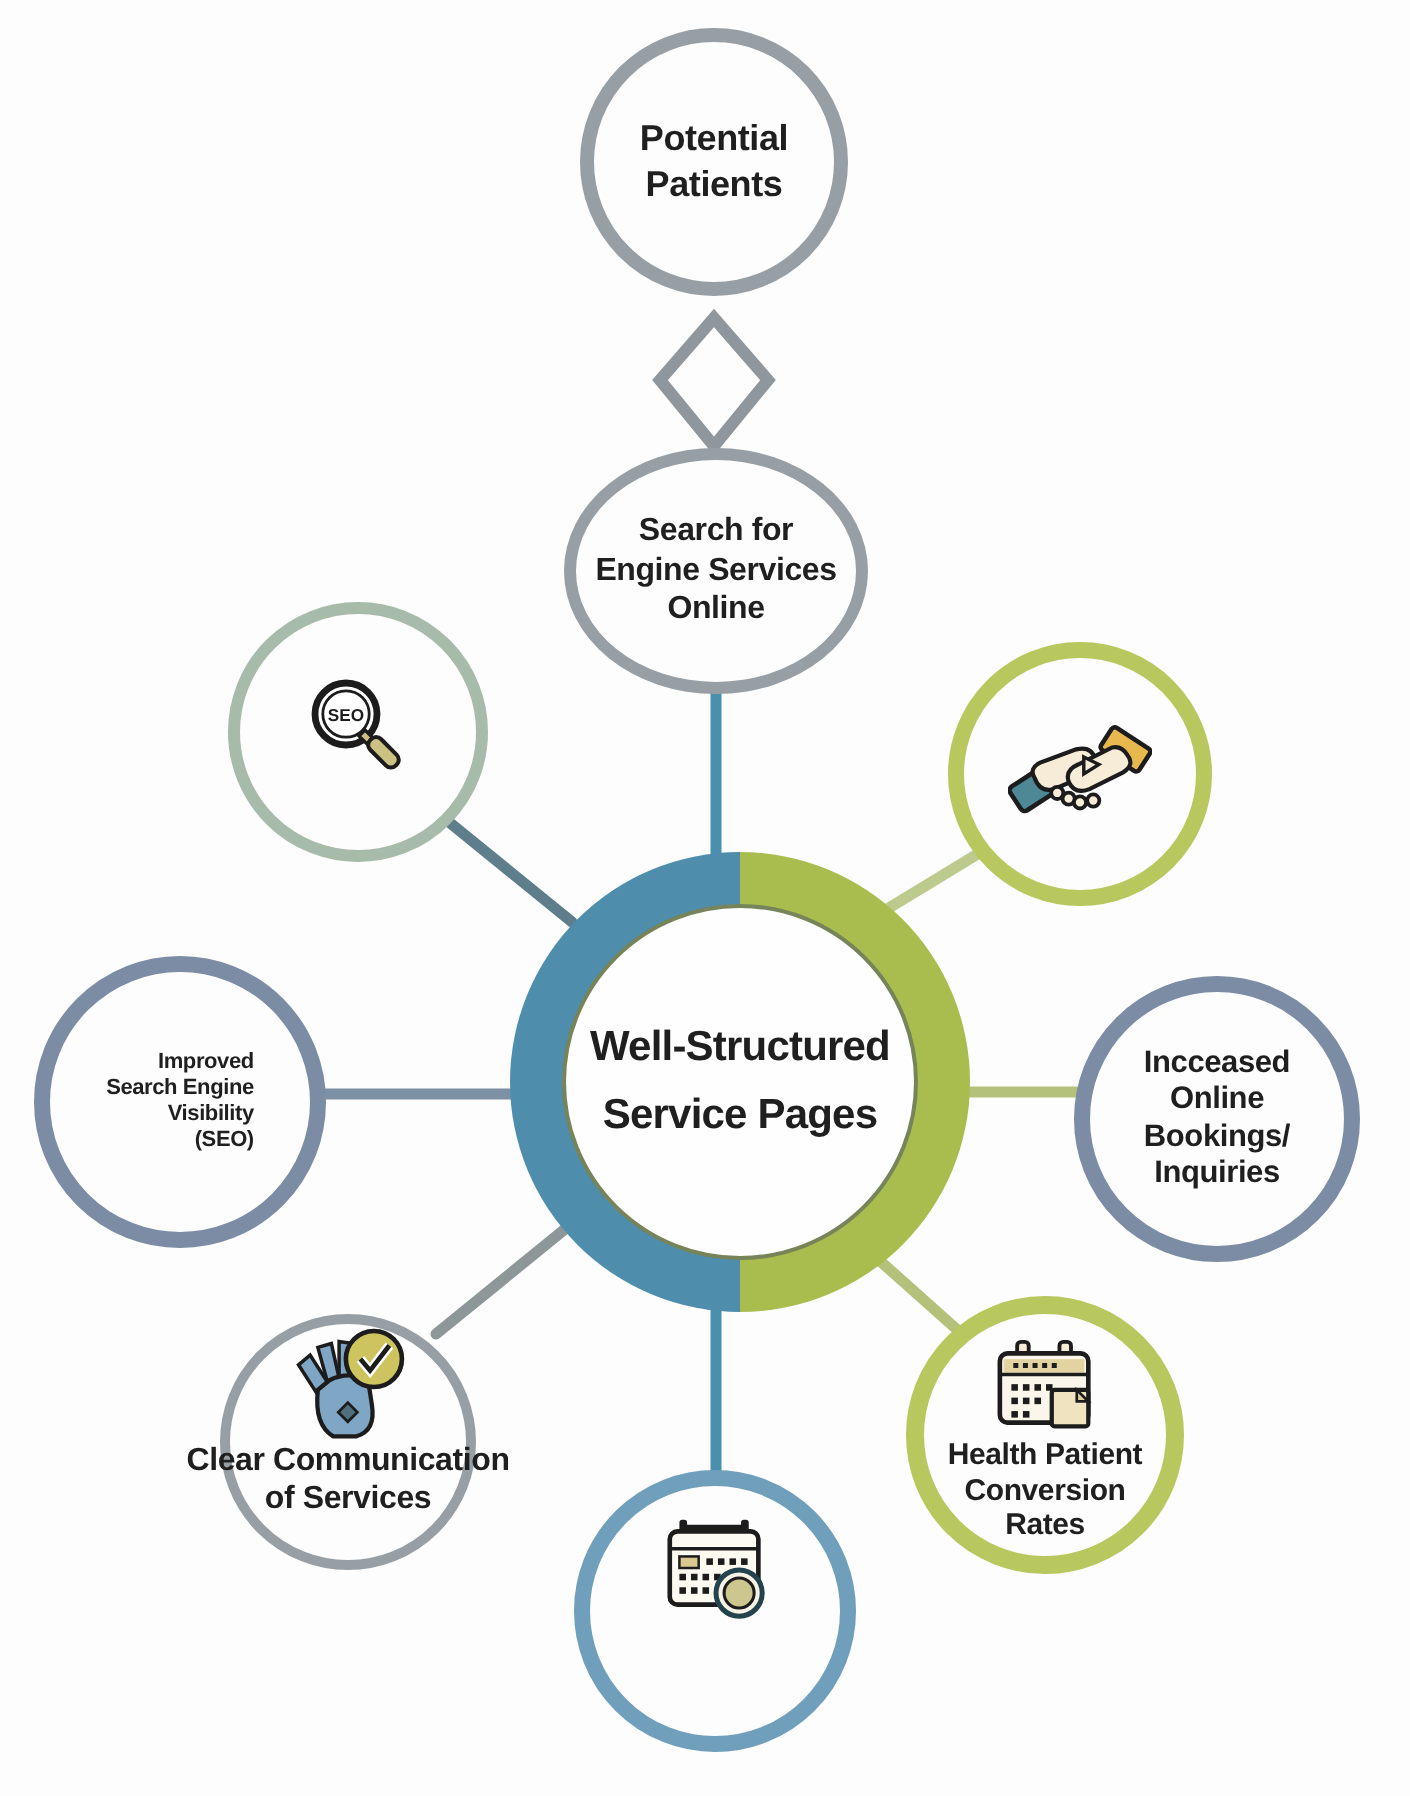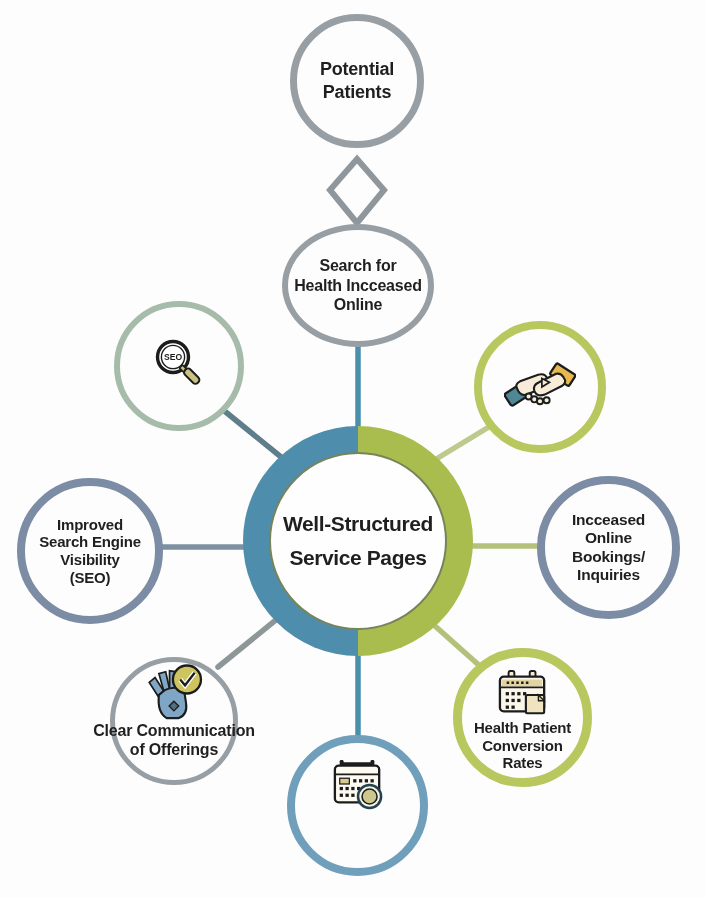--- a/index.html
+++ b/index.html
@@ -31,33 +31,33 @@
   .abs{position:absolute;}
 
   
   .potential{left:290px;top:14px;width:134px;height:134px;border:7px solid var(--grayRing);}
   .potential .label{font-size:18px;line-height:1.3;}
   .search{left:282px;top:224px;width:152px;height:123px;border:6px solid var(--grayRing);}
   .search .label{font-size:16px;line-height:1.22;}
   .seo{left:114px;top:301px;width:130px;height:130px;border:6px solid var(--sageRing);justify-content:center;}
   .handshake{left:474px;top:321px;width:132px;height:132px;border:8px solid var(--oliveRing);}
   .improved{left:17px;top:478px;width:146px;height:146px;border:8px solid var(--slateRing);}
-  .improved .label{font-size:15px;}
-  .increased{left:537px;top:476px;width:143px;height:143px;border:8px solid var(--slateRing);}
+  .improved .label{font-size:11px;text-align:right;}
+  .increased{left:537px;top:488px;width:143px;height:143px;border:8px solid var(--slateRing);}
   .increased .label{font-size:15.5px;}
   .clear{left:110px;top:657px;width:128px;height:128px;border:5px solid var(--grayRing);}
   .clear .label{font-size:16px;top:60px;left:50%;transform:translateX(-50%);width:186px;}
   .higher{left:453px;top:648px;width:139px;height:139px;border:9px solid var(--oliveRing);}
   .higher .label{font-size:15px;top:62px;left:50%;transform:translateX(-50%);width:130px;}
   .trust{left:287px;top:735px;width:141px;height:141px;border:8px solid var(--steelRing);}
   .trust .label{font-size:15px;top:72px;left:50%;transform:translateX(-50%);width:142px;}
 
   
   .hub{
-    position:absolute;z-index:1;left:243px;top:426px;width:230px;height:230px;
+    position:absolute;z-index:1;left:255px;top:426px;width:230px;height:230px;
     border-radius:50%;
     background:linear-gradient(90deg,var(--hubBlue) 0 50%,var(--hubGreen) 50% 100%);
   }
   .hub-inner{
     position:absolute;inset:26px;border-radius:50%;background:#fefefe;
     border:2px solid var(--hubEdge);box-sizing:border-box;
     display:flex;align-items:center;justify-content:center;
   }
   .hub-inner .label{font-size:21px;line-height:1.62;letter-spacing:-0.4px;}
 
@@ -80,21 +80,21 @@
     <polygon class="diamond" points="357,159 384,190 357,223 330,190"></polygon>
   </svg>
 
   <div class="node potential">
     <div class="label">Potential
 Patients</div>
   </div>
 
   <div class="node search">
     <div class="label">Search for
-Health Incceased
+Engine Services
 Online</div>
   </div>
 
   <div class="node seo">
     <svg class="icon" width="60" height="62" viewBox="0 0 60 62">
       <circle cx="24" cy="22" r="15.5" fill="#ffffff" stroke="var(--iconInk)" stroke-width="3.4"></circle>
       <circle cx="24" cy="22" r="11.6" fill="#ffffff" stroke="var(--iconInk)" stroke-width="1.4"></circle>
       <text x="24" y="25.3" text-anchor="middle" font-size="8.6" font-weight="bold" fill="var(--iconInk)">SEO</text>
       <polygon points="33.5,30 38,34.5 35,37.5 30.5,33" fill="var(--iconTan)" stroke="var(--iconInk)" stroke-width="1.6"></polygon>
       <g transform="rotate(45 38 36)">
@@ -140,21 +140,21 @@
       <polygon points="11,35 2,21 8,16 17,30" fill="var(--iconHandBlue)" stroke="var(--iconInk)" stroke-width="1.8"></polygon>
       <polygon points="17,30 12,12 19,10 23,28" fill="var(--iconHandBlue)" stroke="var(--iconInk)" stroke-width="1.8"></polygon>
       <polygon points="23,28 23,9 30,10 29,28" fill="var(--iconHandBlue)" stroke="var(--iconInk)" stroke-width="1.8"></polygon>
       <path d="M12 34 Q10 52 20 58 L32 58 Q42 55 40 42 L38 29 Q28 24 18 29 Z" fill="var(--iconHandBlue)" stroke="var(--iconInk)" stroke-width="2.2"></path>
       <rect x="24" y="42" width="7" height="7" transform="rotate(45 27.5 45.5)" fill="#51707f" stroke="var(--iconInk)" stroke-width="1.4"></rect>
       <circle cx="41" cy="18" r="14.5" fill="var(--iconOlive)" stroke="var(--iconInk)" stroke-width="2.4"></circle>
       <path d="M34 18 L39 24 L49 11" fill="none" stroke="#ffffff" stroke-width="5"></path>
       <path d="M34 18 L39 24 L49 11" fill="none" stroke="var(--iconInk)" stroke-width="2.4"></path>
     </svg>
     <div class="label abs">Clear Communication
-of Offerings</div>
+of Services</div>
   </div>
 
   <div class="node higher">
     <svg class="icon abs" style="top:12px;left:50%;transform:translateX(-50%);" width="54" height="50" viewBox="0 0 56 52">
       <rect x="13" y="2" width="6" height="10" rx="2" fill="var(--iconCream)" stroke="var(--iconInk)" stroke-width="2"></rect>
       <rect x="35" y="2" width="6" height="10" rx="2" fill="var(--iconCream)" stroke="var(--iconInk)" stroke-width="2"></rect>
       <rect x="4" y="8" width="46" height="36" rx="4" fill="#fbf6ea" stroke="var(--iconInk)" stroke-width="2.4"></rect>
       <rect x="6" y="11" width="42" height="7" fill="var(--iconTanBand)"></rect>
       <line x1="4" y1="19" x2="50" y2="19" stroke="var(--iconInk)" stroke-width="1.8"></line>
       <g fill="var(--iconInk)">

